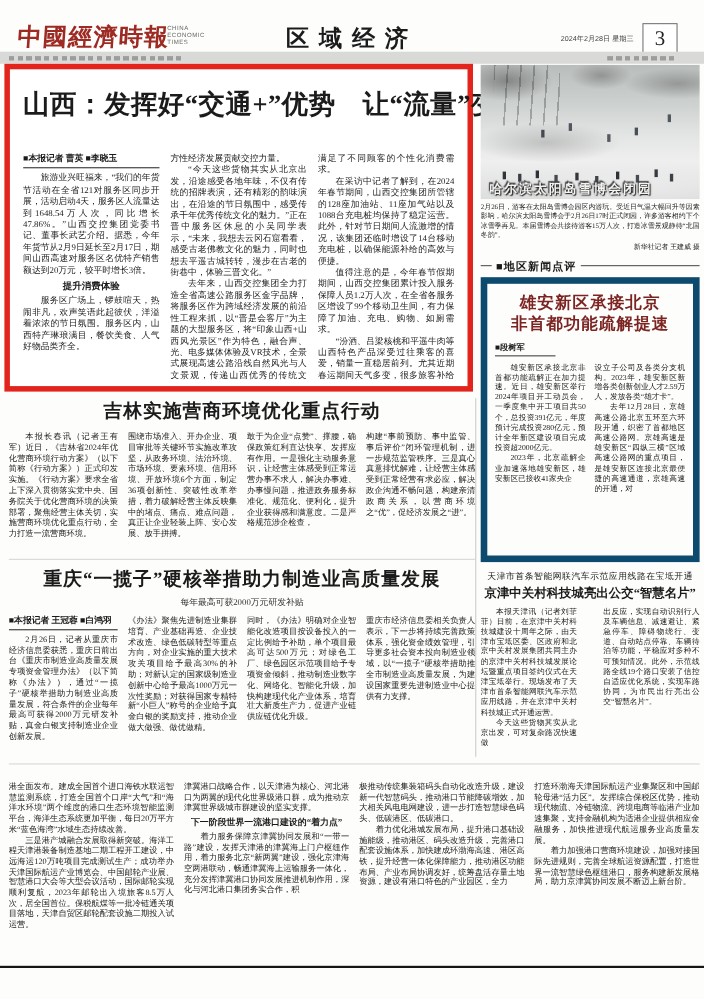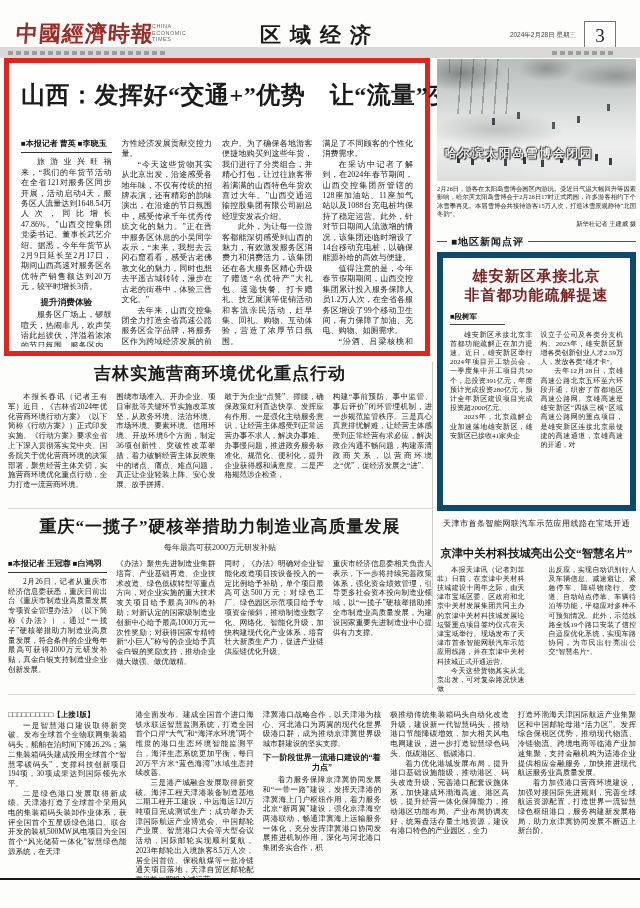--- a/index.html
+++ b/index.html
@@ -43,35 +43,35 @@
      radial-gradient(ellipse 70px 20px at 90% 14%,rgba(80,82,80,.4),transparent 70%),
      radial-gradient(ellipse 90px 24px at 30% 58%,rgba(120,122,120,.35),transparent 75%),
      radial-gradient(ellipse 120px 30px at 70% 88%,rgba(235,236,235,.9),transparent 80%),
      linear-gradient(180deg,#b9bdbc 0%,#ccd0cf 28%,#e3e5e4 52%,#eeefee 72%,#dcdedd 100%);}
   .trunks{position:absolute;left:6%;top:0;width:30%;height:45%;
      background:repeating-linear-gradient(94deg,rgba(50,52,50,.55) 0 1.5px,transparent 1.5px 12px);opacity:.6;}
   .people{position:absolute;left:20px;bottom:18px;width:3px;height:7px;background:#31353a;
      box-shadow:14px 2px #3a3e44,30px -1px #2c3036,47px 3px #454a52,66px 1px #33373d,84px 4px #3f444b,
      103px 0 #2e3238,121px 3px #484d55,138px -2px #363b41,152px 2px #3d4249,95px -34px #555a60,
      120px -40px #4a4f56,60px -44px #515660,35px -38px #45494f,150px -52px #53585f;}
-  .photo-label{position:absolute;left:8px;bottom:20px;font-size:11.5px;font-weight:bold;letter-spacing:2px;color:#f4f4f2;
+  .photo-label{position:absolute;left:8px;bottom:2px;font-size:11.5px;font-weight:bold;letter-spacing:2px;color:#f4f4f2;
      text-shadow:0 0 2px #2a2a2a,1px 1px 1px #222,-1px -1px 1px #444;}
   .caption{font-size:6.3px;line-height:8.4px;text-align:justify;margin-top:4px;color:#222;}
   .credit{font-size:6.3px;text-align:right;margin-top:1px;color:#222;}
   .review-head{display:flex;align-items:center;margin-top:6px;}
   .review-head .ln{height:1px;background:#555;}
   .review-head .ln.s{width:10px;}
   .review-head .ln.l{flex:1;}
   .review-label{font-size:10px;font-weight:bold;padding:0 4px;letter-spacing:1px;}
   .review-box{border:6px solid #0c4a6e;margin-top:3px;padding:9px 7px 6px;height:232px;box-sizing:content-box;overflow:hidden;}
   .review-headline{text-align:center;font-size:15px;font-weight:bold;line-height:19px;color:#7b2422;letter-spacing:1px;}
   .review-byline{font-weight:bold;font-size:7.5px;border-bottom:1px solid #444;display:inline-block;padding:6px 28px 2px 0;margin-bottom:4px;}
   .review-cols{height:158px;font-size:7px;line-height:9.2px;gap:8px;margin-top:2px;}
   .kicker{text-align:center;font-size:8px;margin-top:7px;letter-spacing:0.5px;color:#222;}
-  .jj-headline{text-align:center;font-size:11.3px;font-weight:bold;margin-top:17px;white-space:nowrap;}
+  .jj-headline{text-align:center;font-size:11.3px;font-weight:bold;margin-top:3px;white-space:nowrap;}
   .jj-cols{height:148px;font-size:7px;line-height:9.2px;gap:24px;margin-top:5px;}
   
   .jump{left:8px;top:694px;width:628px;}
   .jump-cols{height:170px;font-size:7.5px;line-height:9.7px;gap:9px;}
   .vrule{left:432px;top:362px;width:1px;height:326px;background:#ccc;}
   .bottom-rule{left:0;top:878px;width:640px;height:2px;background:#161616;}
 </style>
 </head>
 <body>
 
@@ -98,26 +98,20 @@
     </div>
     <div class="col">
         <div>
           <p class="para noind">方性经济发展贡献交控力量。</p>
           <p class="para">“今天这些货物其实从北京出发，沿途感受各地年味，不仅有传统的招牌表演，还有精彩的韵味演出，在沿途的节日氛围中，感受传承千年优秀传统文化的魅力。”正在晋中服务区休息的小吴同学表示，“未来，我想去云冈石窟看看，感受古老佛教文化的魅力，同时也想去平遥古城转转，漫步在古老的街巷中，体验三晋文化。”</p>
           <p class="para">去年来，山西交控集团全力打造全省高速公路服务区金字品牌，将服务区作为跨域经济发展的前沿性工程来抓，以“晋是会客厅”为主题的大型服务区，将“印象山西+山西风光景区”作为特色，融合声、光、电多媒体体验及VR技术，全景式展现高速公路沿线自然风光与人文景观，传递山西优秀的传统文化。</p>
         </div>
       </div>
     <div class="col">
         <div>
-          <p class="para noind">农户。为了确保各地游客便捷地购买到这些年货，我们进行了分类组合，并精心打包，让过往旅客带着满满的山西特色年货欢喜过大年。”山西交通运输控股集团有限公司副总经理安发表介绍。</p>
-          <p class="para">此外，为让每一位游客都能深切感受到山西的魅力，有效激发服务区消费力和消费活力，该集团还在各大服务区精心升级了赠送“名优特产”大礼包、速递快餐、打卡赠礼、技艺展演等促销活动和客流亲民活动，赶早集、回礼、购物、互动体验，营造了浓厚节日氛围。</p>
-        </div>
-      </div>
-    <div class="col">
-        <div>
           <p class="para noind">满足了不同顾客的个性化消费需求。</p>
           <p class="para">在采访中记者了解到，在2024年春节期间，山西交控集团所管辖的128座加油站、11座加气站以及1088台充电桩均保持了稳定运营。此外，针对节日期间人流激增的情况，该集团还临时增设了14台移动充电桩，以确保能源补给的高效与便捷。</p>
           <p class="para">值得注意的是，今年春节假期期间，山西交控集团累计投入服务保障人员1.2万人次，在全省各服务区增设了99个移动卫生间，有力保障了加油、充电、购物、如厕需求。</p>
           <p class="para">“汾酒、吕梁核桃和平遥牛肉等山西特色产品深受过往乘客的喜爱，销量一直稳居前列。尤其近期春运期间天气多变，很多旅客补给时往往优先选择服务区购买商品。”阳泉服务区负责人武高峰表示，“年货节期间，农副产品较平日销量有3至5倍增长，以满足旅客返乡节日期间高涨的购物需求。”</p>
         </div>
       </div>
   </div>
 </div>
 
 <div class="abs jilin">
@@ -227,27 +221,20 @@
           <p class="para noind">出反应，实现自动识别行人及车辆信息、减速避让、紧急停车、障碍物绕行、变道、自动站点停靠、车辆待泊等功能，平稳应对多种不可预知情况。此外，示范线路全线19个路口安装了信控自适应优化系统，实现车路协同，为市民出行亮出公交“智慧名片”。</p>
         </div>
       </div>
   </div>
 </div>
 
 <div class="abs jump hair" style="padding-top:5px;">
   <div class="cols jump-cols">
     <div class="col">
         <div>
-          <p class="para marker">□□□□□□□□□□【上接1版】</p>
-          <p class="para">一是智慧港口建设取得新突破。发布全球首个全物联网集装箱码头，船舶在泊时间下降26.2%；第二集装箱码头建成投用全球首个“智慧零碳码头”，支撑科技创新项目194项，30项成果达到国际领先水平。</p>
-          <p class="para">二是绿色港口发展取得新成绩。天津港打造了全球首个采用风电的集装箱码头装卸作业体系，获评全国首个五星级绿色港口。联合开发的装机500MW风电项目为全国首个“风光储荷一体化”智慧绿色能源系统，在天津</p>
-        </div>
-      </div>
-    <div class="col">
-        <div>
           <p class="para noind">港全面发布。建成全国首个进口海铁水联运智慧监测系统，打造全国首个口岸“大气”和“海洋水环境”两个维度的港口生态环境智能监测平台，海洋生态系统更加平衡，每日20万平方米“蓝色海湾”水域生态持续改善。</p>
           <p class="para">三是港产城融合发展取得新突破。海洋工程天津港装备制造基地二期工程开工建设，中远海运120万吨项目完成测试生产；成功举办天津国际航运产业博览会、中国邮轮产业展、智慧港口大会等大型会议活动，国际邮轮实现顺利复航，2023年邮轮出入境旅客8.5万人次，居全国首位。保税航煤等一批冷链通关项目落地，天津自贸区邮轮配套设施二期投入试运营。</p>
         </div>
       </div>
     <div class="col">
         <div>
           <p class="para noind">津冀港口战略合作，以天津港为核心、河北港口为两翼的现代化世界级港口群，成为推动京津冀世界级城市群建设的坚实支撑。</p>
           <p class="sub">下一阶段世界一流港口建设的“着力点”</p>
           <p class="para">着力服务保障京津冀协同发展和“一带一路”建设，发挥天津港的津冀海上门户枢纽作用，着力服务北京“新两翼”建设，强化京津海空两港联动，畅通津冀海上运输服务一体化，充分发挥津冀港口协同发展推进机制作用，深化与河北港口集团务实合作，积</p>
         </div>

